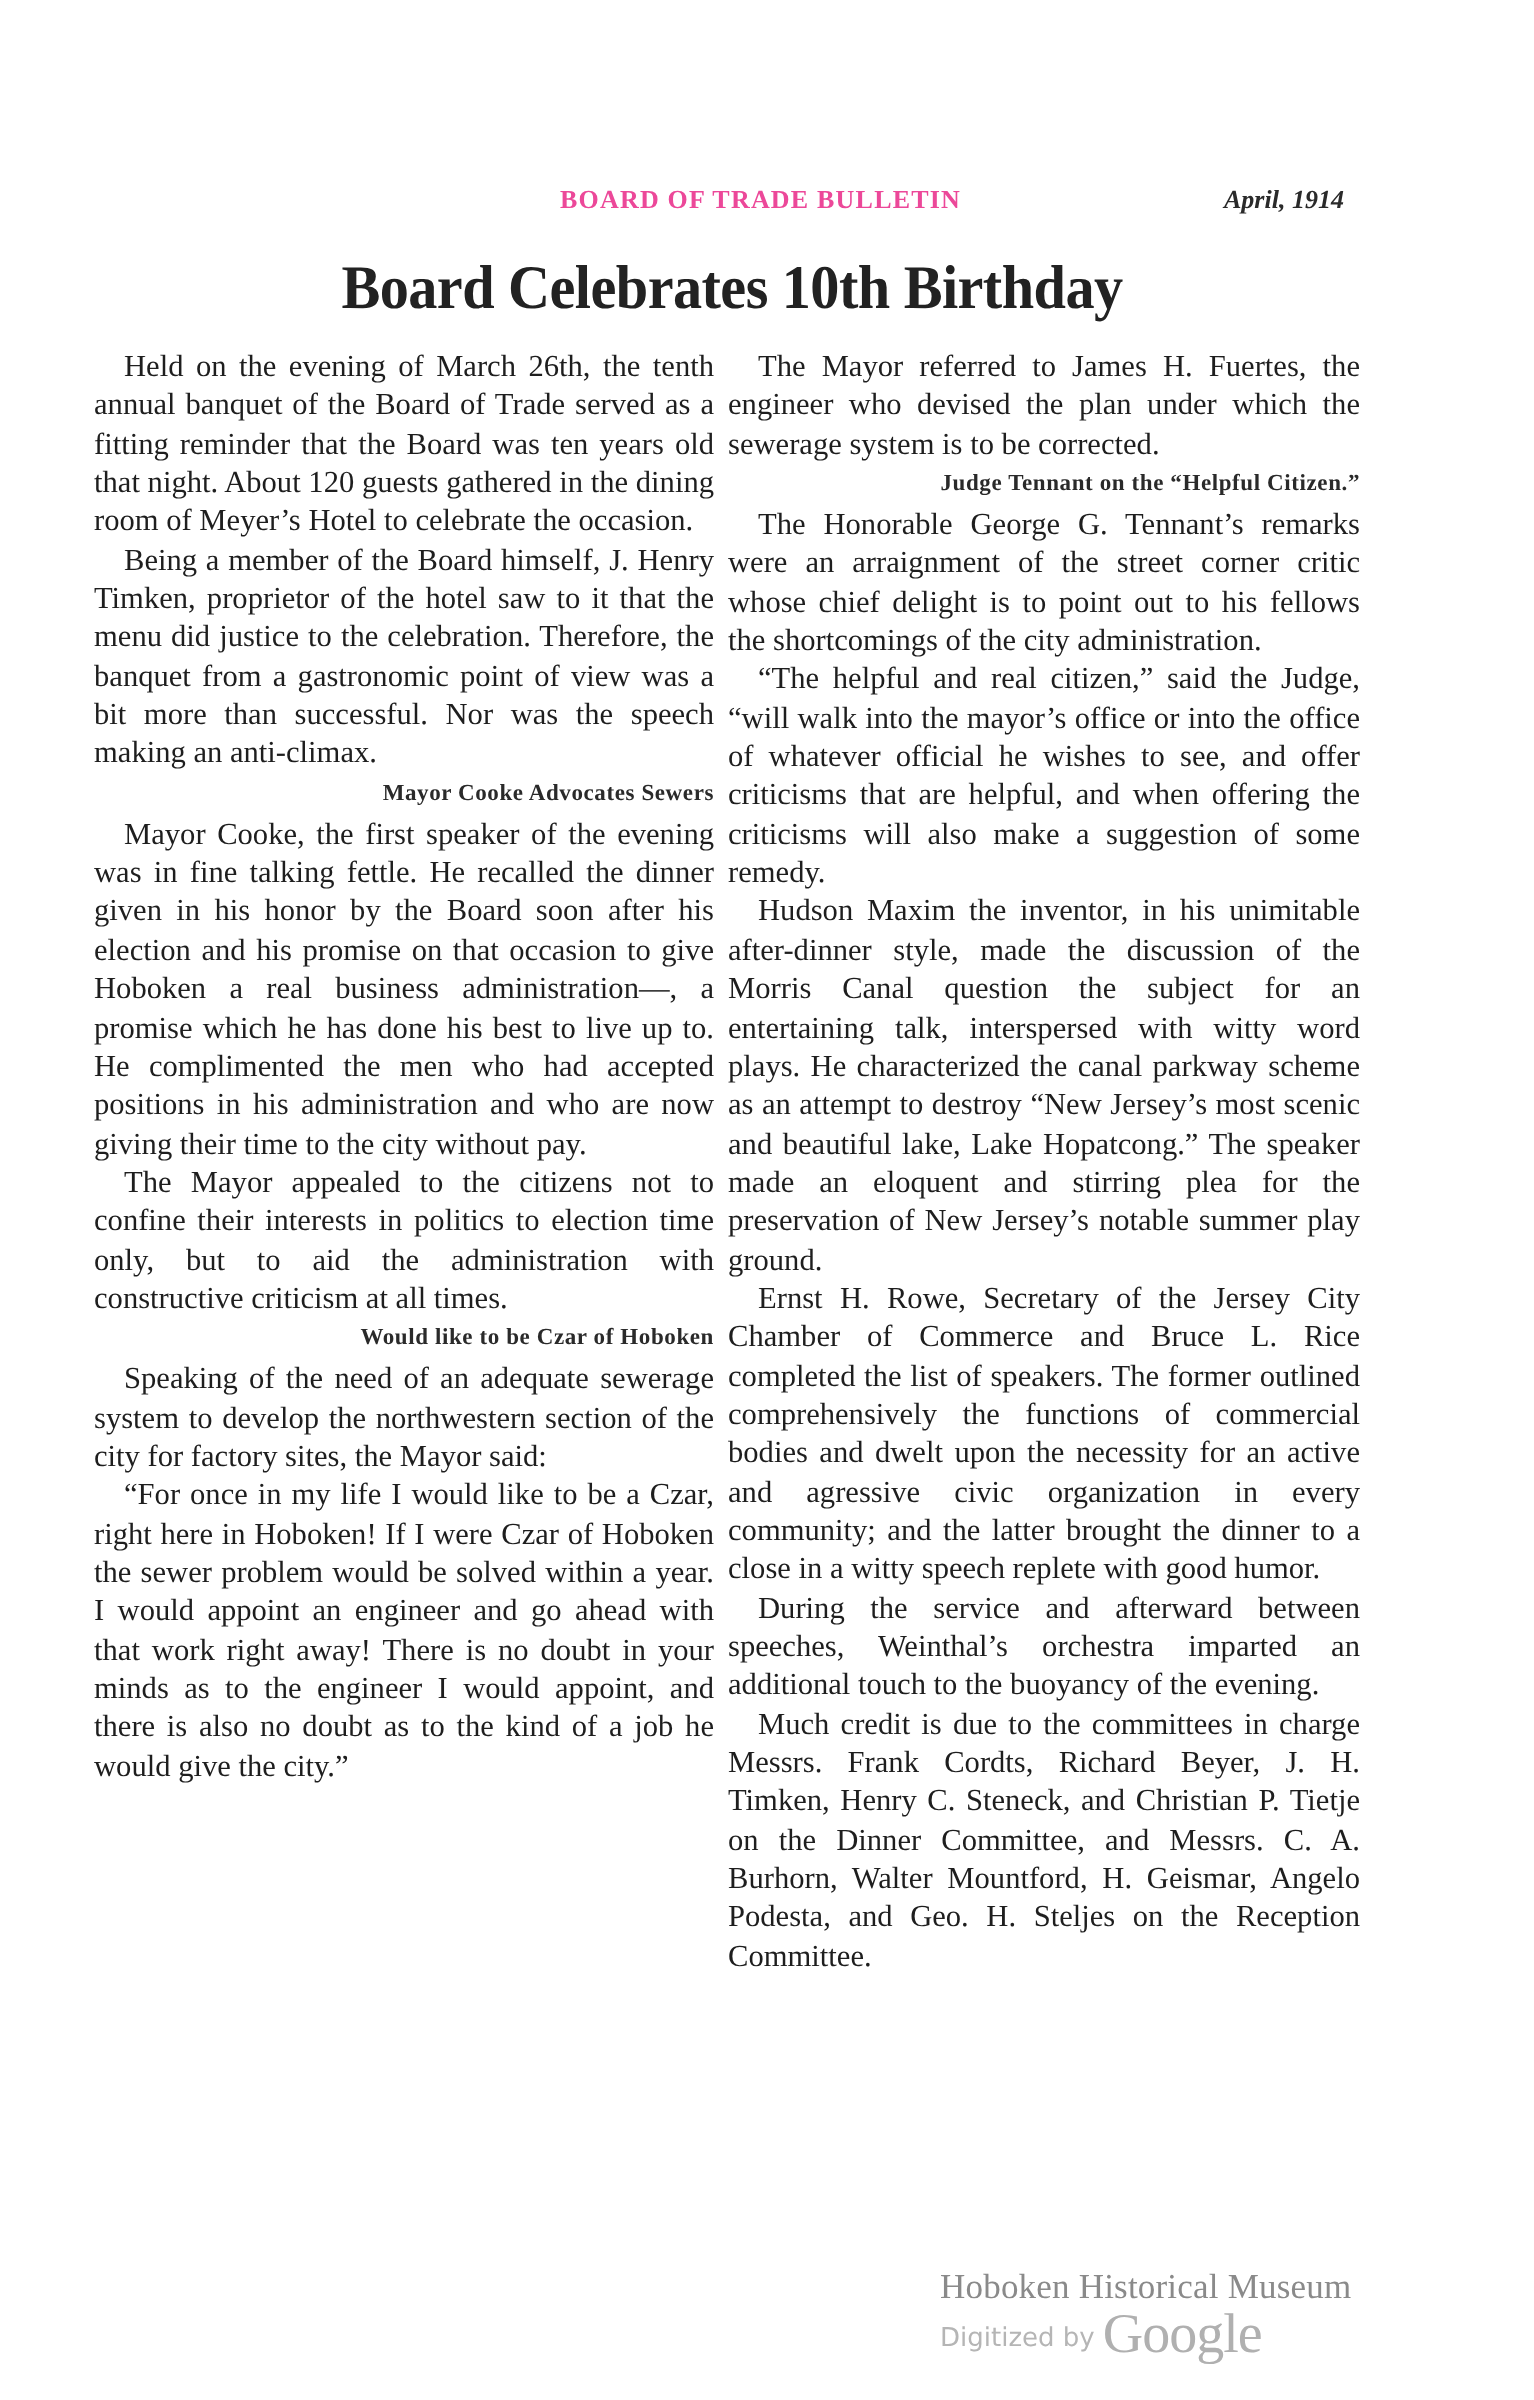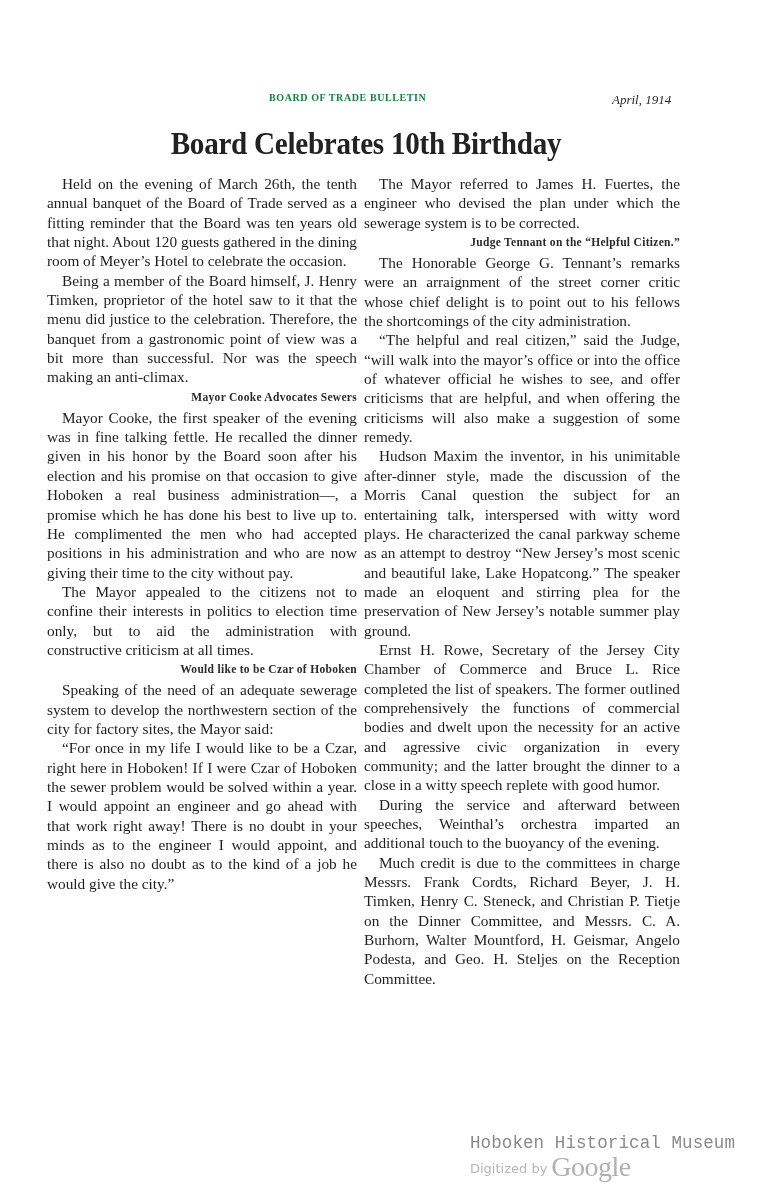--- a/index.html
+++ b/index.html
@@ -1,34 +1,34 @@
 <!DOCTYPE html>
 <html><head>
   <meta charset="utf-8">
   <style>
     html, body { margin: 0; padding: 0; background: #ffffff; }
     body { width: 767px; height: 1200px; position: relative; overflow: hidden;
            font-family: "Liberation Serif", "DejaVu Serif", serif; color: #1e1e1e; }
     .running-head { position: absolute; top: 92px; left: 0; width: 767px; height: 18px; }
-    .running-head .pub { position: absolute; left: 269px; top: 0; font-size: 10px;
-                         letter-spacing: 0.6px; font-weight: bold; color: #15803d; }
+    .running-head .pub { position: absolute; left: 280px; top: 0; font-size: 13px;
+                         letter-spacing: 0.6px; font-weight: bold; color: #ec4899; }
     .running-head .date { position: absolute; left: 612px; top: 0; font-size: 13px;
-                          font-style: italic; font-weight: normal; color: #2a2a2a; }
+                          font-style: italic; font-weight: bold; color: #2a2a2a; }
     .title { position: absolute; top: 126px; left: 0; width: 732px; text-align: center;
              font-size: 31px; font-weight: bold; letter-spacing: -0.3px; margin: 0;
              transform: scaleX(0.94); transform-origin: 366px 0; color: #222; }
     .col { position: absolute; top: 174px; font-size: 15.3px; line-height: 19.35px;
            text-align: justify; hyphens: manual; }
     .col-left { left: 47px; width: 310px; }
     .col-right { left: 364px; width: 316px; }
     .col p { margin: 0; text-indent: 15px; }
     .col h3 { margin: 3px 0 3px 0; font-size: 11.5px; font-weight: bold; text-align: right;
               letter-spacing: 0.3px; line-height: 15px; color: #2a2a2a; }
     .watermark { position: absolute; left: 470px; top: 1133px; width: 280px; }
-    .watermark .museum { font-family: Liberation Mono, monospace; font-size: 17.5px;
+    .watermark .museum { font-family: Liberation Serif, serif; font-size: 17.5px;
                          color: #8a8a8a; letter-spacing: 0.1px; display: block; }
     .watermark .digitized { display: block; margin-top: -2px; color: #b5b5b5; }
     .watermark .digitized .by { font-family: "DejaVu Sans", sans-serif; font-size: 13px;
                                 vertical-align: 3px; }
     .watermark .digitized .google { font-family: "Liberation Serif", serif; font-size: 28px;
                                     color: #b0b0b0; letter-spacing: -0.5px; }
   </style>
 </head>
 <body>
 

